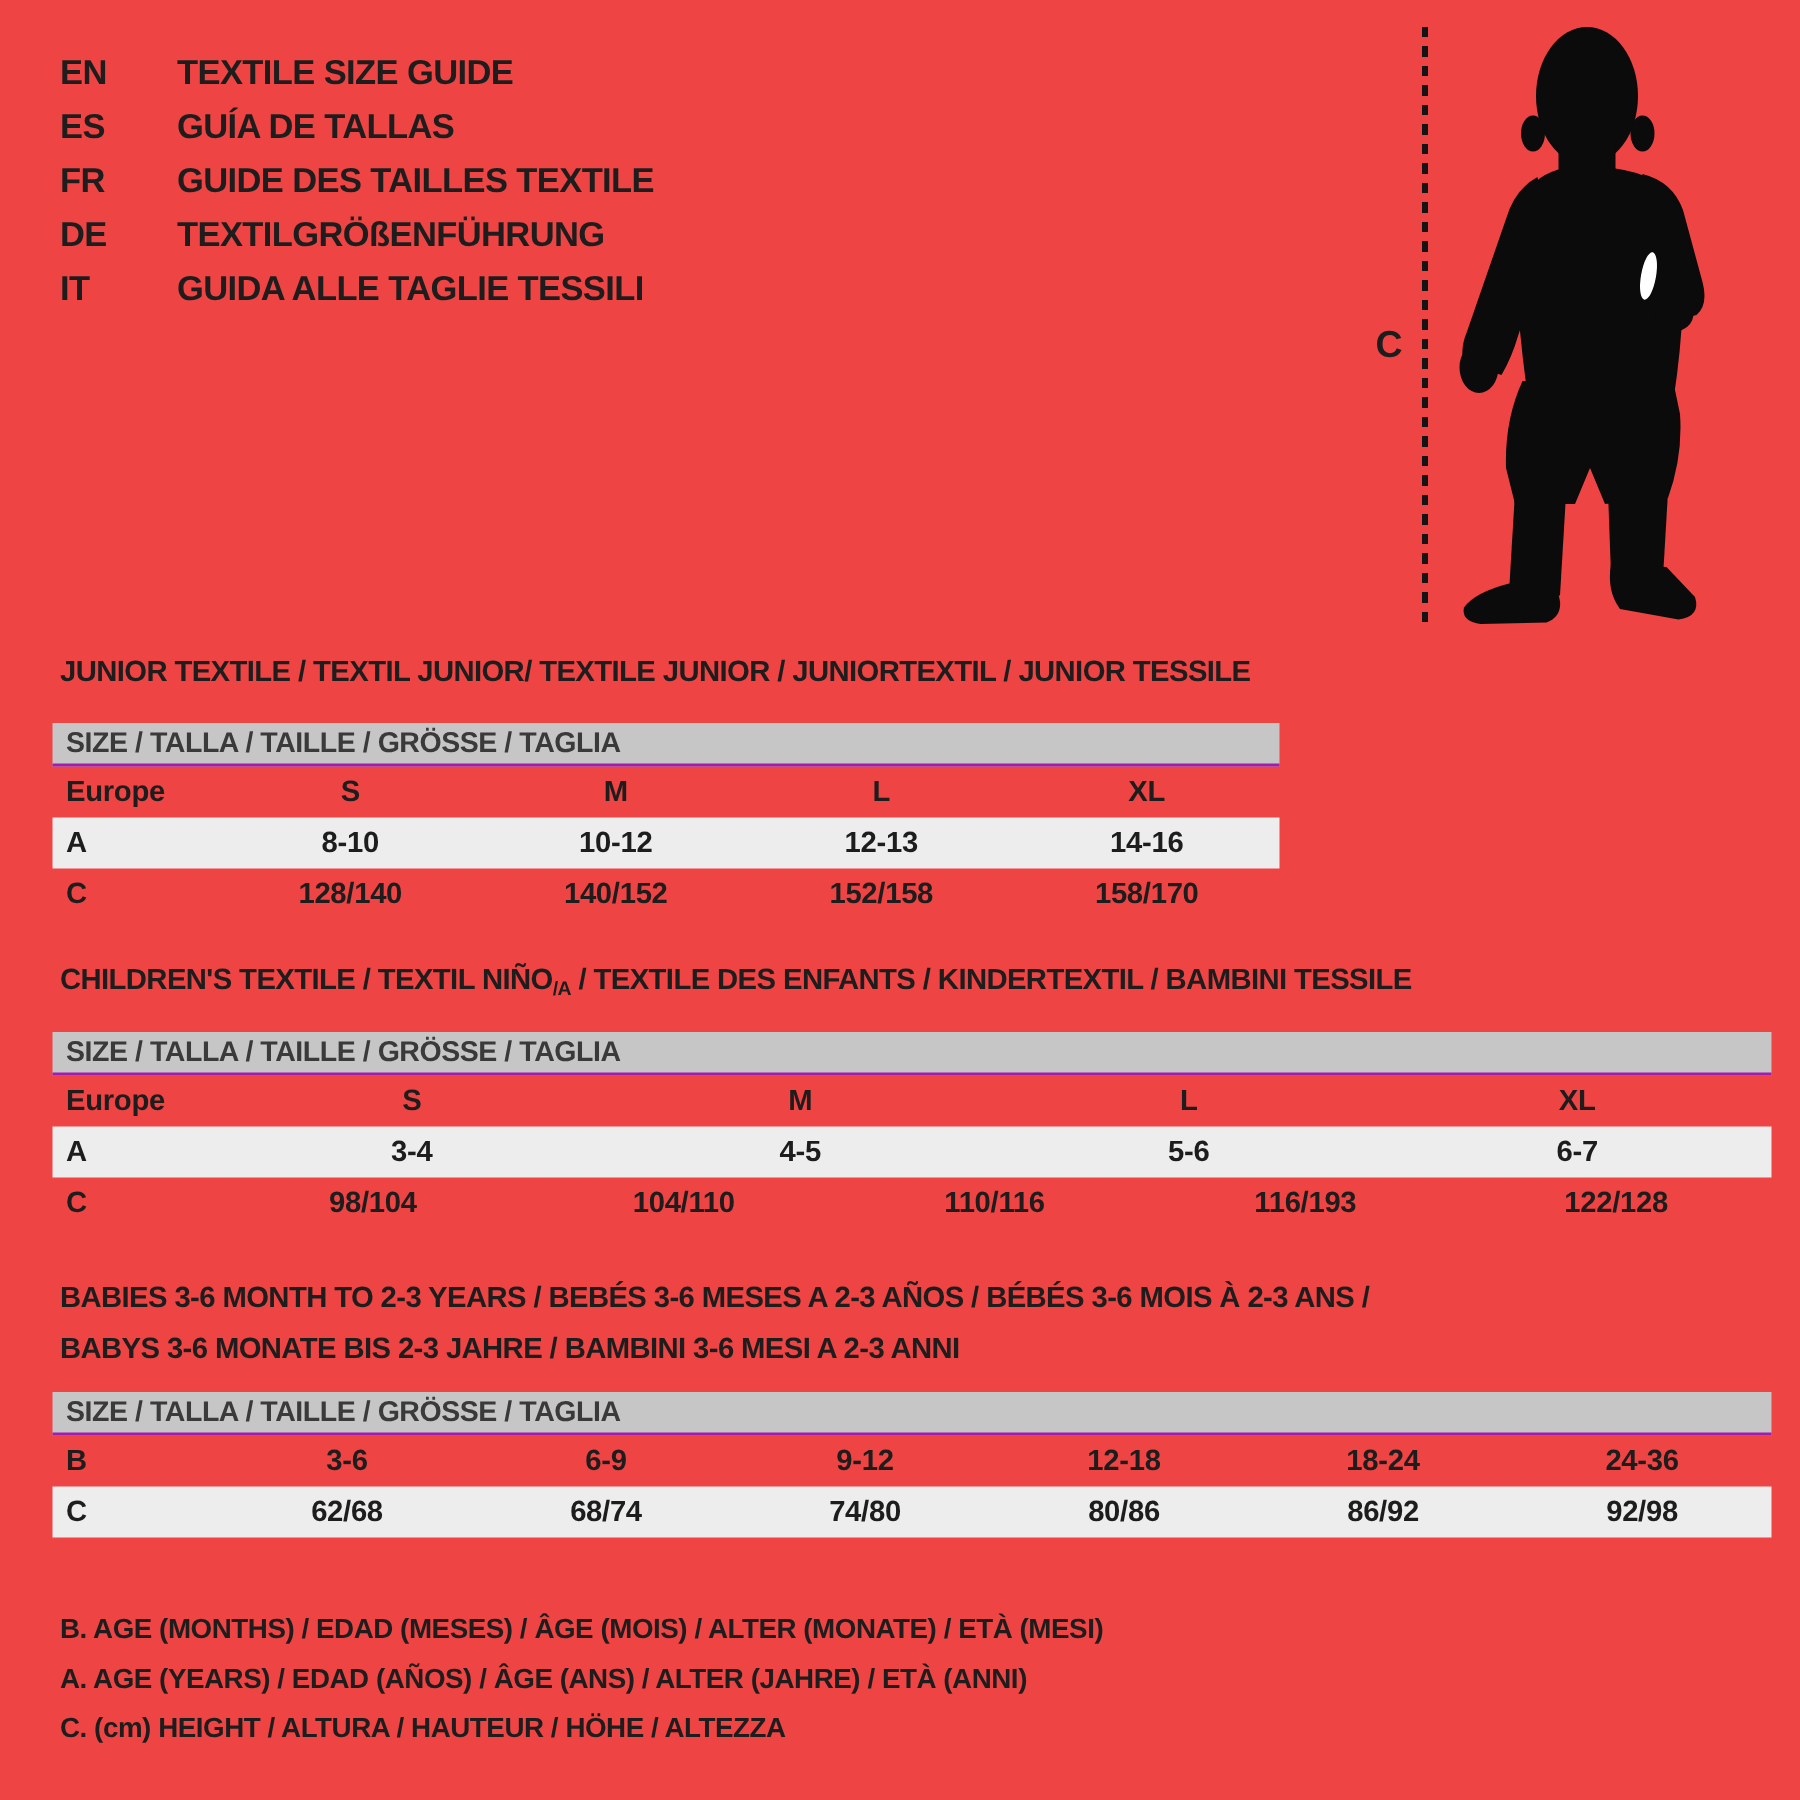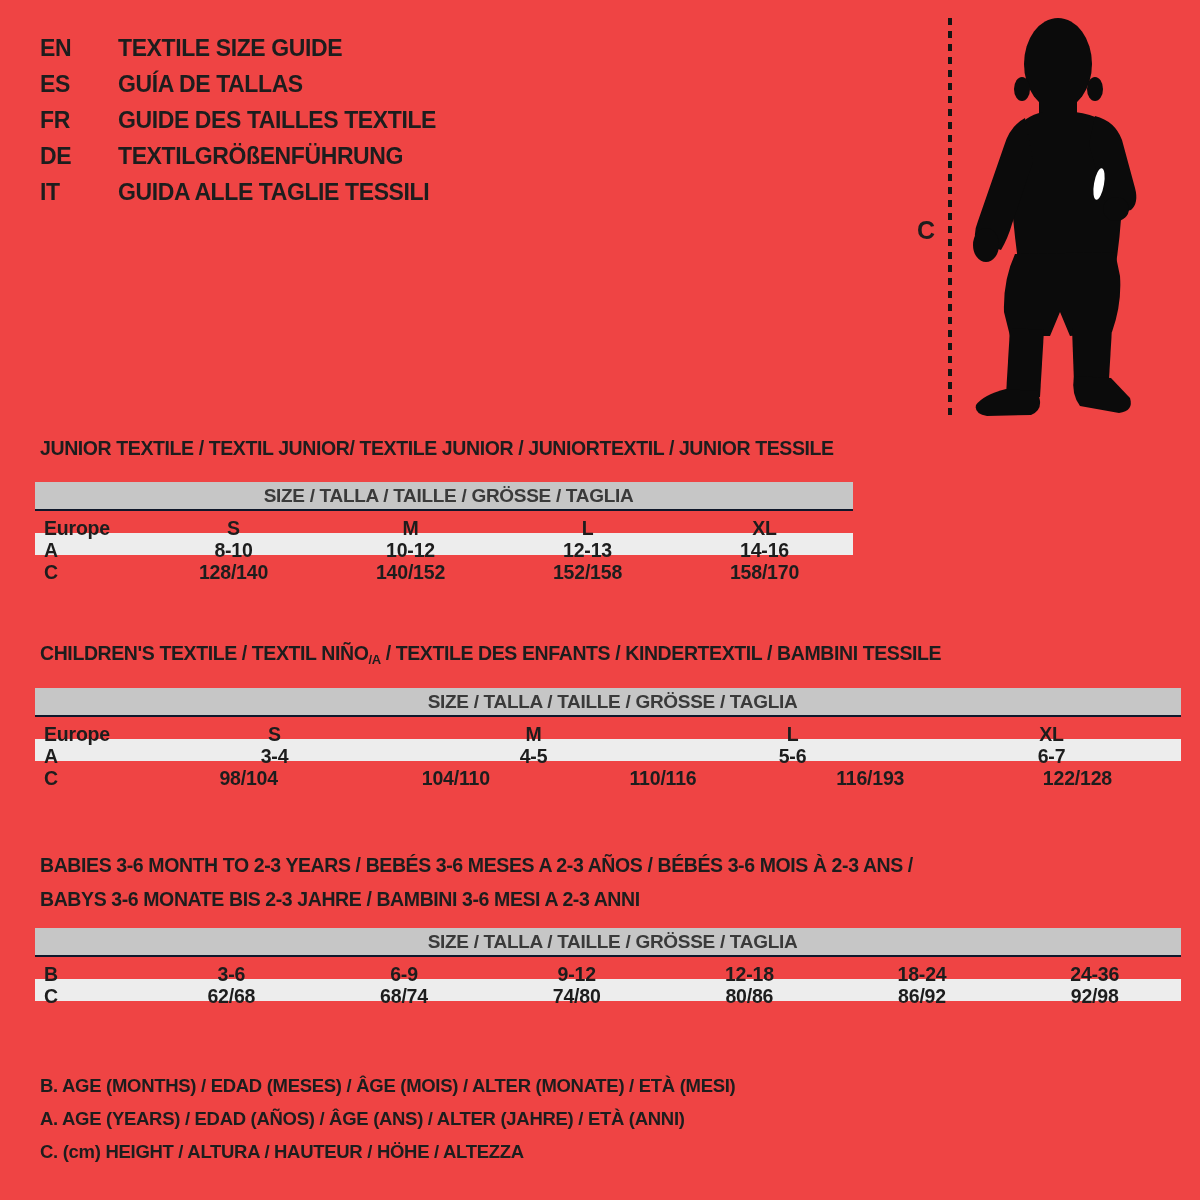--- a/index.html
+++ b/index.html
@@ -31,22 +31,22 @@
   #babies-title   { top:848px; line-height:34px; }
 
   
   .table { position:absolute; }
   #table-junior   { left:35px; top:482px; width:818px; }
   #table-children { left:35px; top:688px; width:1146px; }
   #table-babies   { left:35px; top:928px; width:1146px; }
 
   .thead { background:#c6c6c6; height:29px; line-height:28px; padding-left:9px;
     font-size:19px; font-weight:bold; letter-spacing:-0.3px; color:#3a3a3a;
-    border-bottom:2px solid #0f172a; box-sizing:border-box;text-align:center; }
-  .trow { display:flex; height:22px; line-height:34px; font-size:19.5px;
+    border-bottom:2px solid #a21caf; box-sizing:border-box; }
+  .trow { display:flex; height:34px; line-height:34px; font-size:19.5px;
     letter-spacing:-0.2px; }
   .trow.shade { background:#ededed; }
   .tlabel { width:110px; padding-left:9px; font-weight:bold; box-sizing:border-box; }
   .tcell  { flex:1; text-align:center; font-weight:bold; }
 
   
   .legend { position:absolute; left:40px; top:1069px; font-size:18.5px;
     font-weight:bold; letter-spacing:-0.3px; line-height:33px; white-space:nowrap; }
 </style>
 </head>

